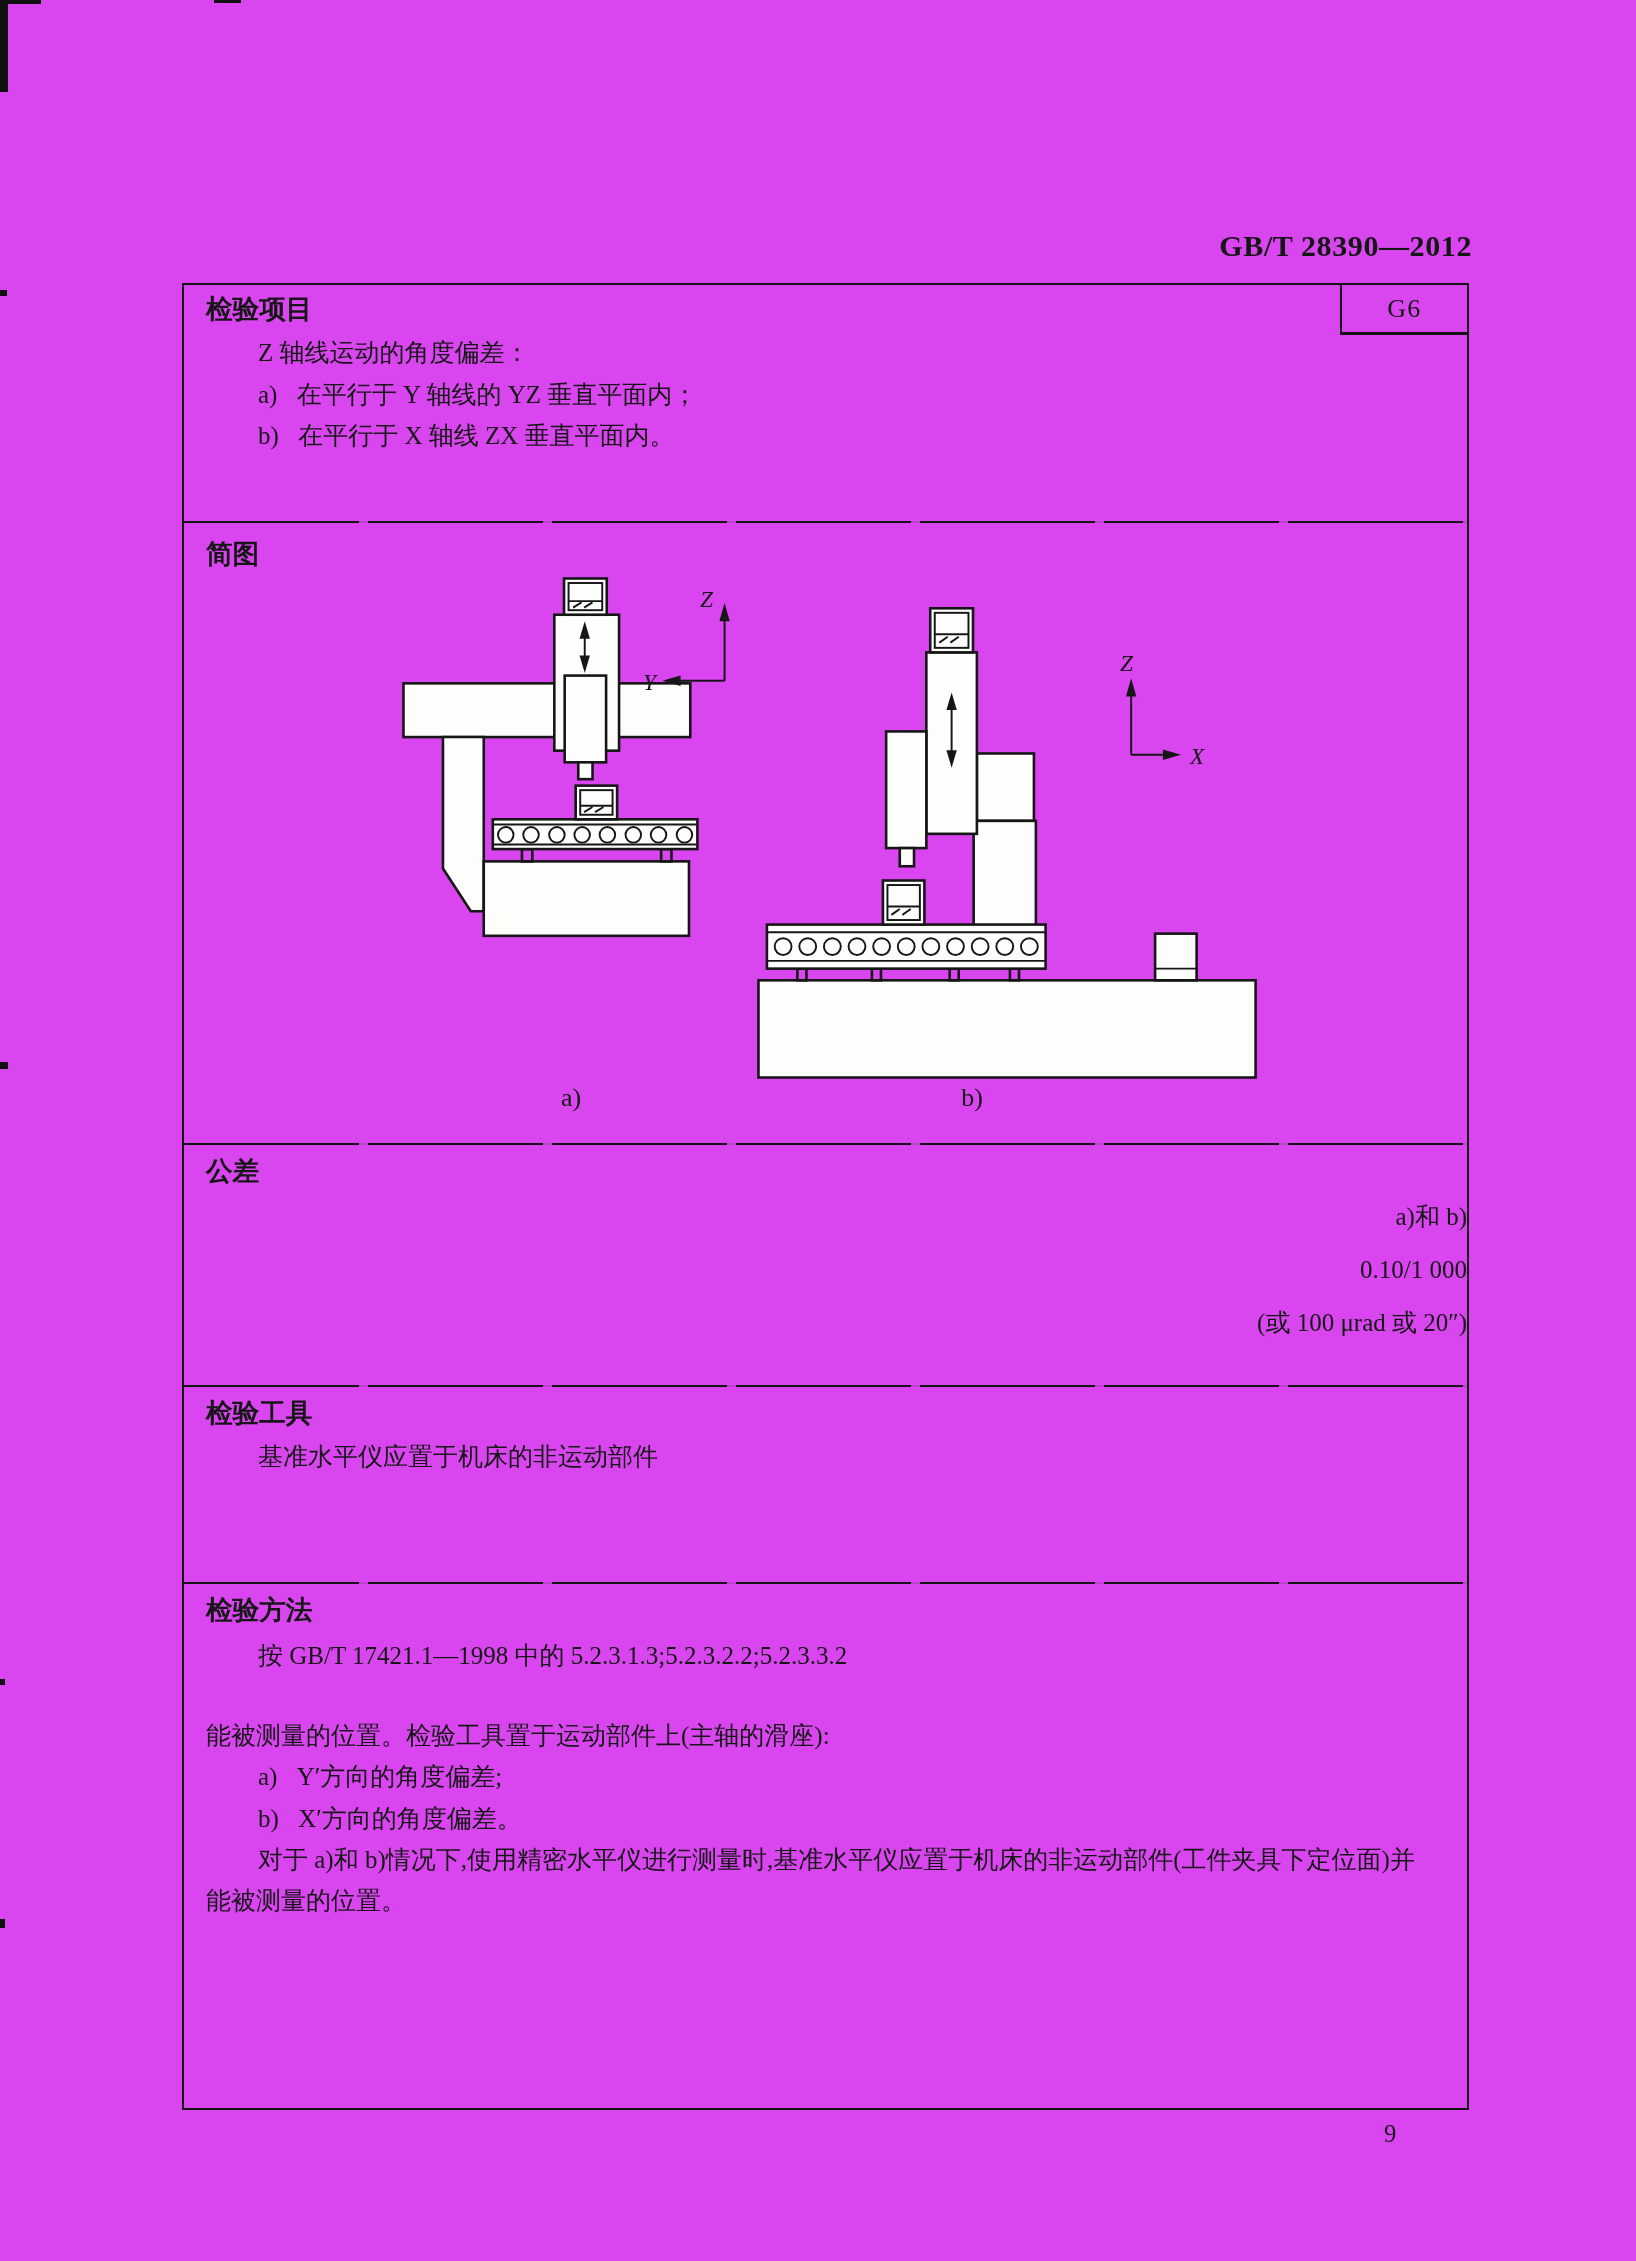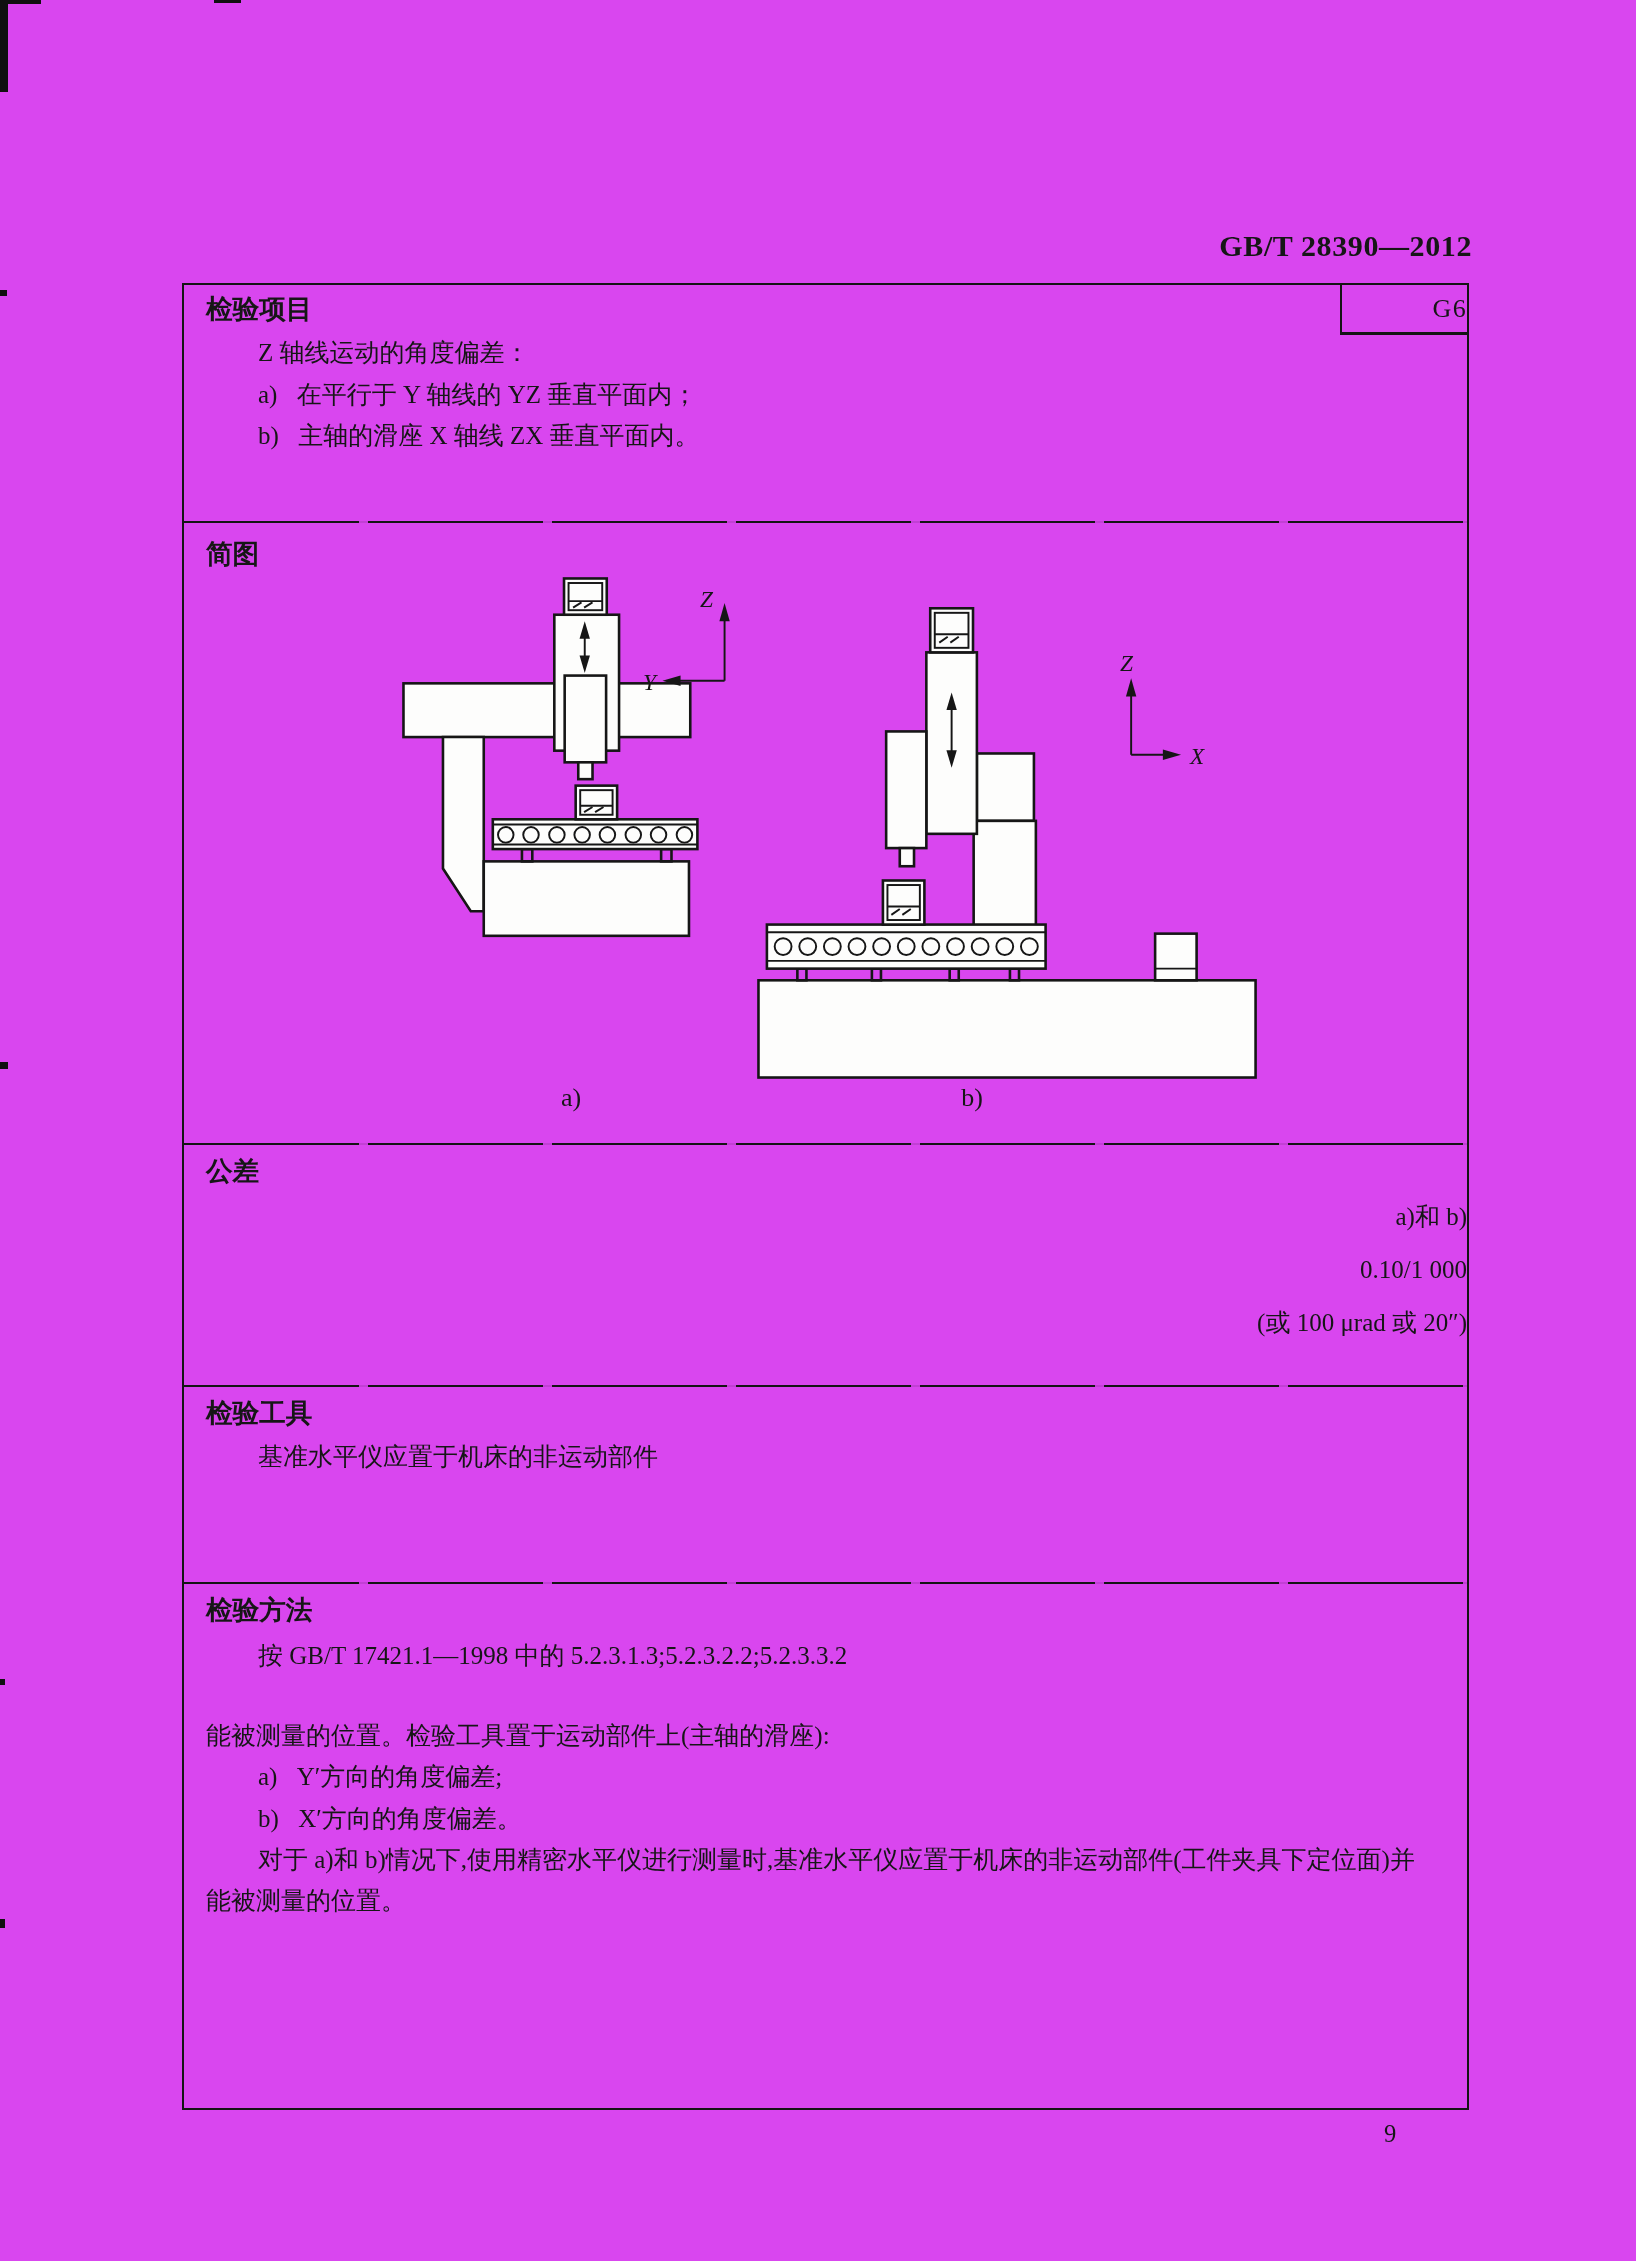--- a/index.html
+++ b/index.html
@@ -15,21 +15,21 @@
     position:absolute; left:182px; top:283px; width:1283px; height:1823px;
     border:2.6px solid #141414;
   }
   .sep {
     position:absolute; left:0; right:0; height:1.9px;
     background:repeating-linear-gradient(90deg,#141414 0 175px, rgba(20,20,20,.12) 175px 184px);
   }
   .g6 {
     position:absolute; top:0; right:0; width:125px; height:47px;
     border-left:2.6px solid #141414; border-bottom:3.2px solid #141414;
-    display:flex; align-items:center; justify-content:flex-end;
+    display:flex; align-items:center; justify-content:center;
     font-size:26px; letter-spacing:1.3px;
   }
   .ctr { left:0; width:100%; text-align:right; }
   .lbl { display:inline-block; margin-right:19.4px; }
   .figlbl { font-size:26px; text-align:center; width:58px; }
   .diag { position:absolute; }
   .art { position:absolute; background:#101010; }
   svg text { font-family:"Liberation Serif","DejaVu Serif",serif; font-style:italic; font-size:36px; fill:#161616; stroke:none; }
 </style>
 </head>
@@ -57,21 +57,21 @@
     <div class="sep" style="top:858px"></div>
     <div class="sep" style="top:1100px"></div>
     <div class="sep" style="top:1297px"></div>
 
     <div class="t h" style="left:22px;top:9px">检验项目</div>
     <div class="t" style="left:74px;top:53px">Z 轴线运动的角度偏差：</div>
     <div class="t" style="left:74px;top:95px">
       <span class="lbl">a)</span><span>在平行于 Y 轴线的 YZ 垂直平面内；</span>
     </div>
     <div class="t" style="left:74px;top:136px">
-      <span class="lbl">b)</span><span>主轴的滑座 X 轴线 ZX 垂直平面内。</span>
+      <span class="lbl">b)</span><span>在平行于 X 轴线 ZX 垂直平面内。</span>
     </div>
 
     <div class="t h" style="left:22px;top:254px">简图</div>
 
     <svg class="diag" style="left:205px;top:287px" width="363" height="369" viewBox="0 0 560 570">
       <g stroke="#161616" fill="none" stroke-width="4">
         <g>
             <rect x="22" y="172" width="443" height="83" fill="#fdfdfc"></rect>
           </g>
         <g>

